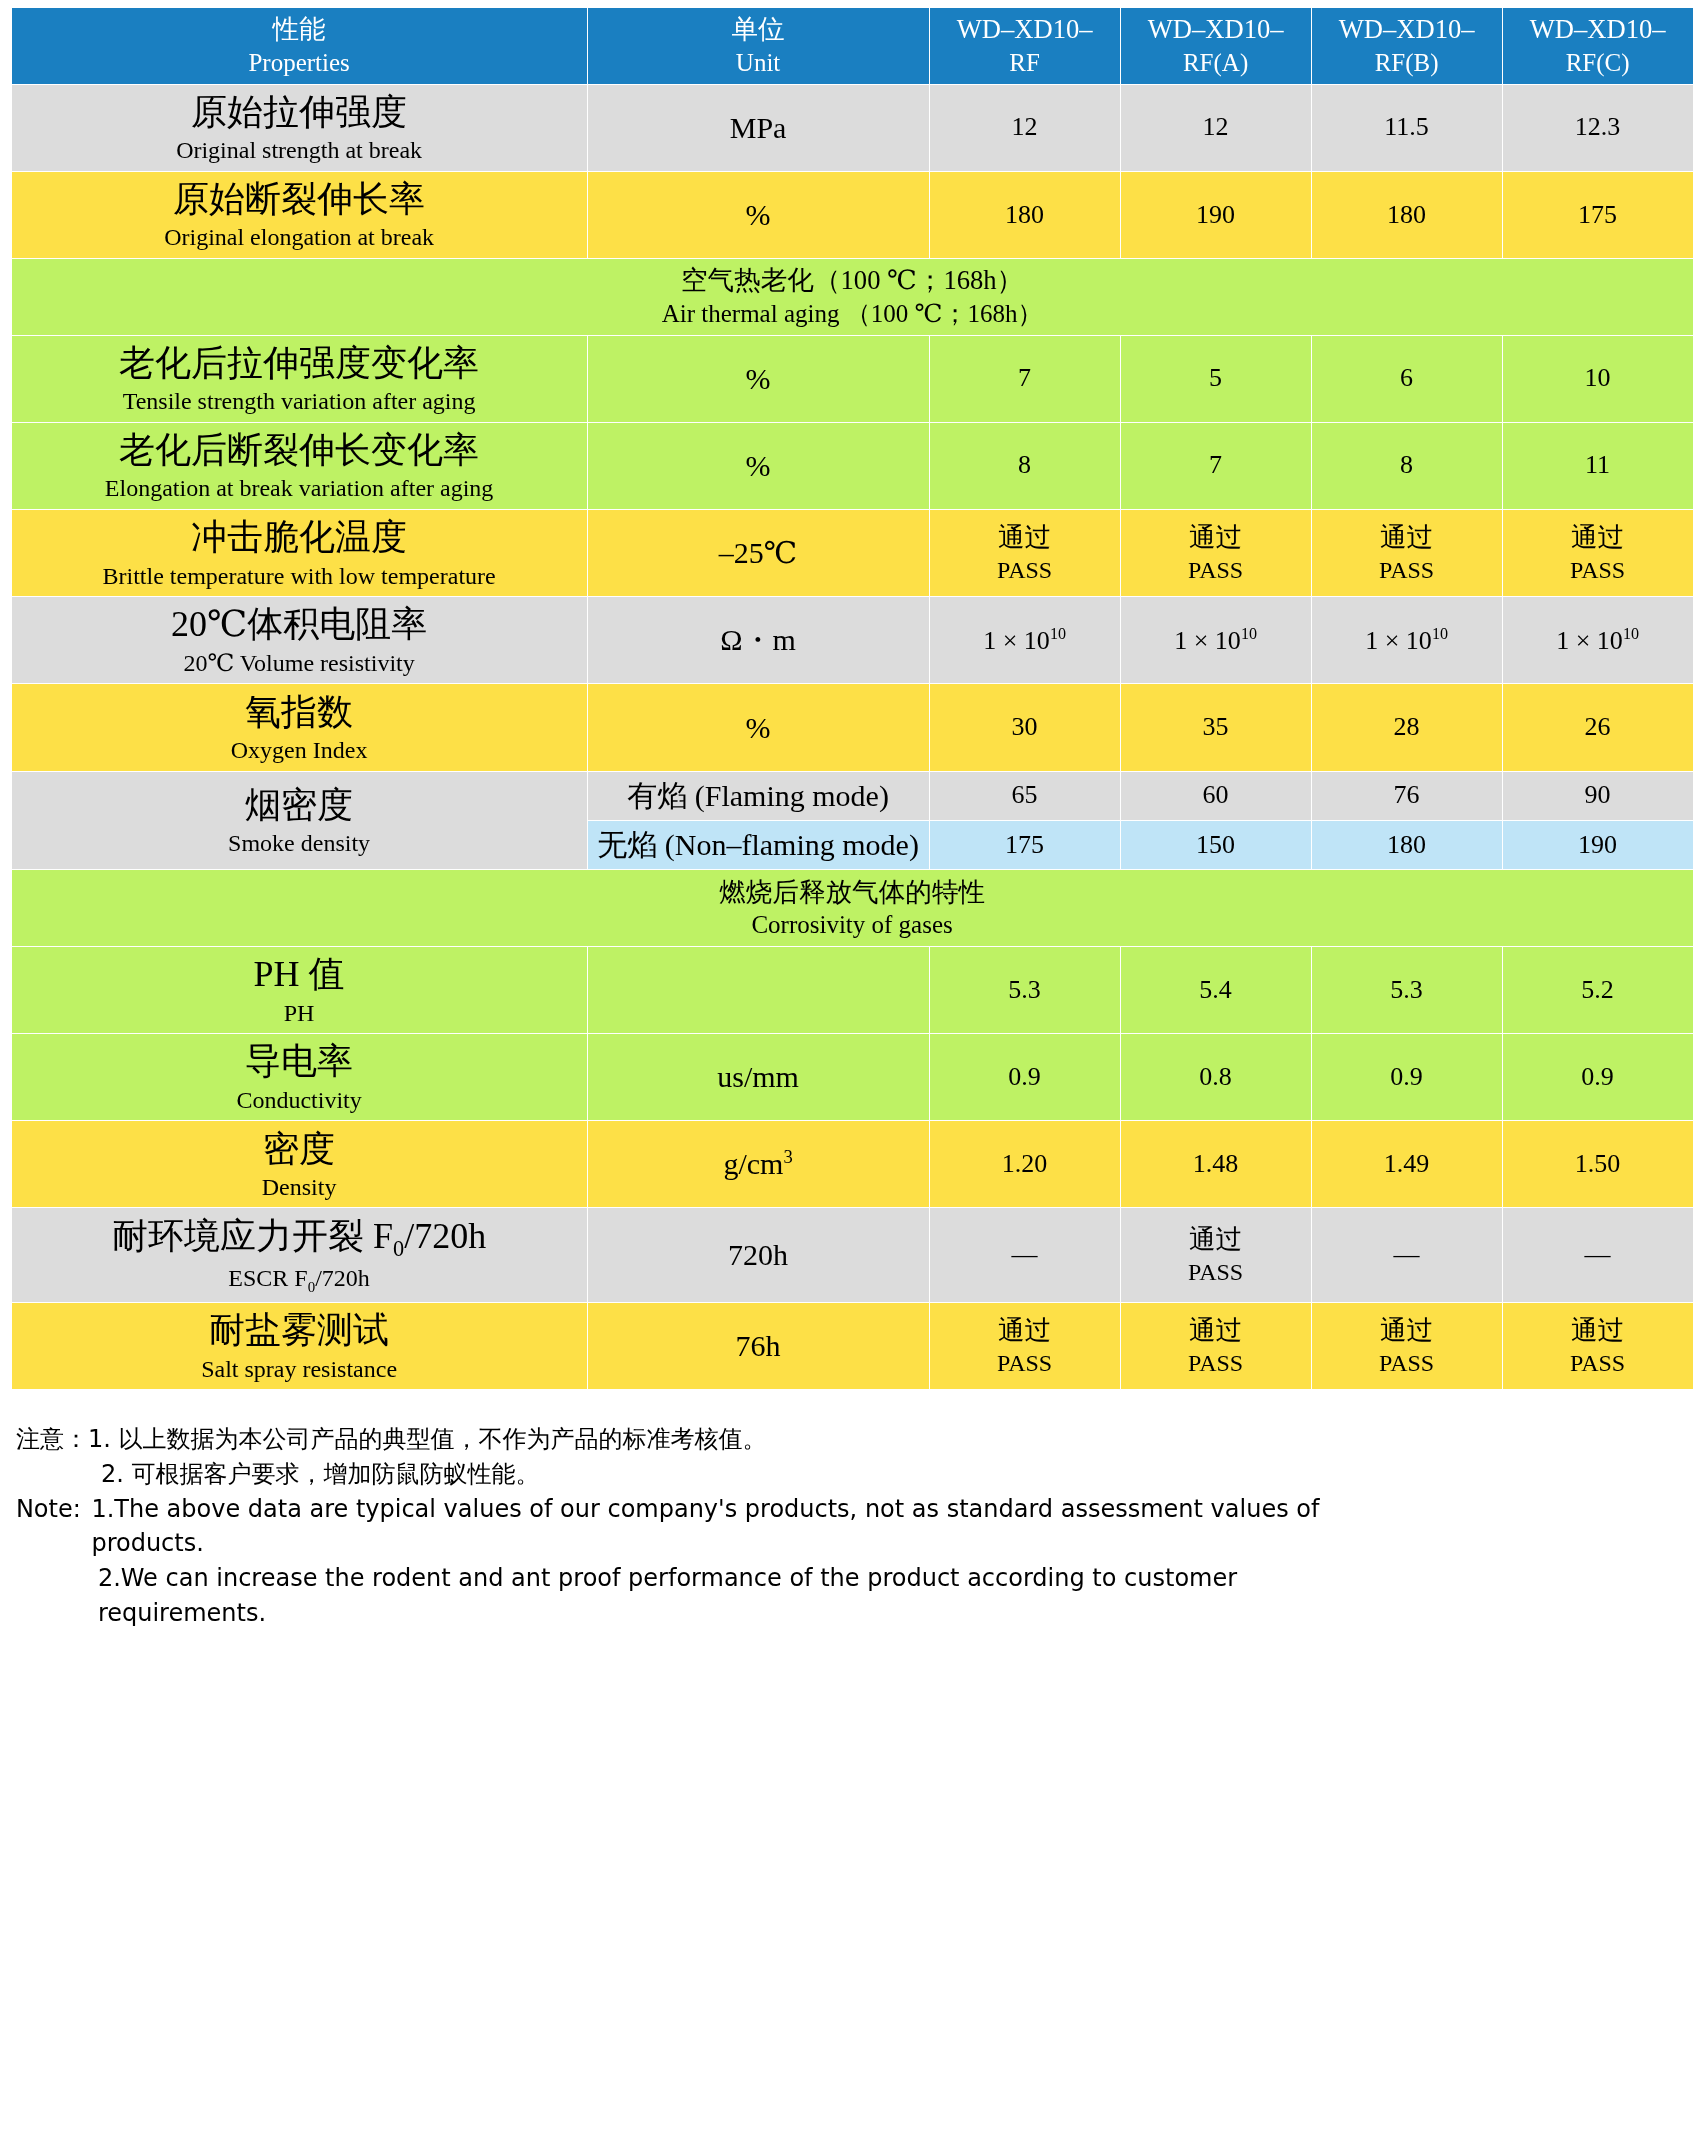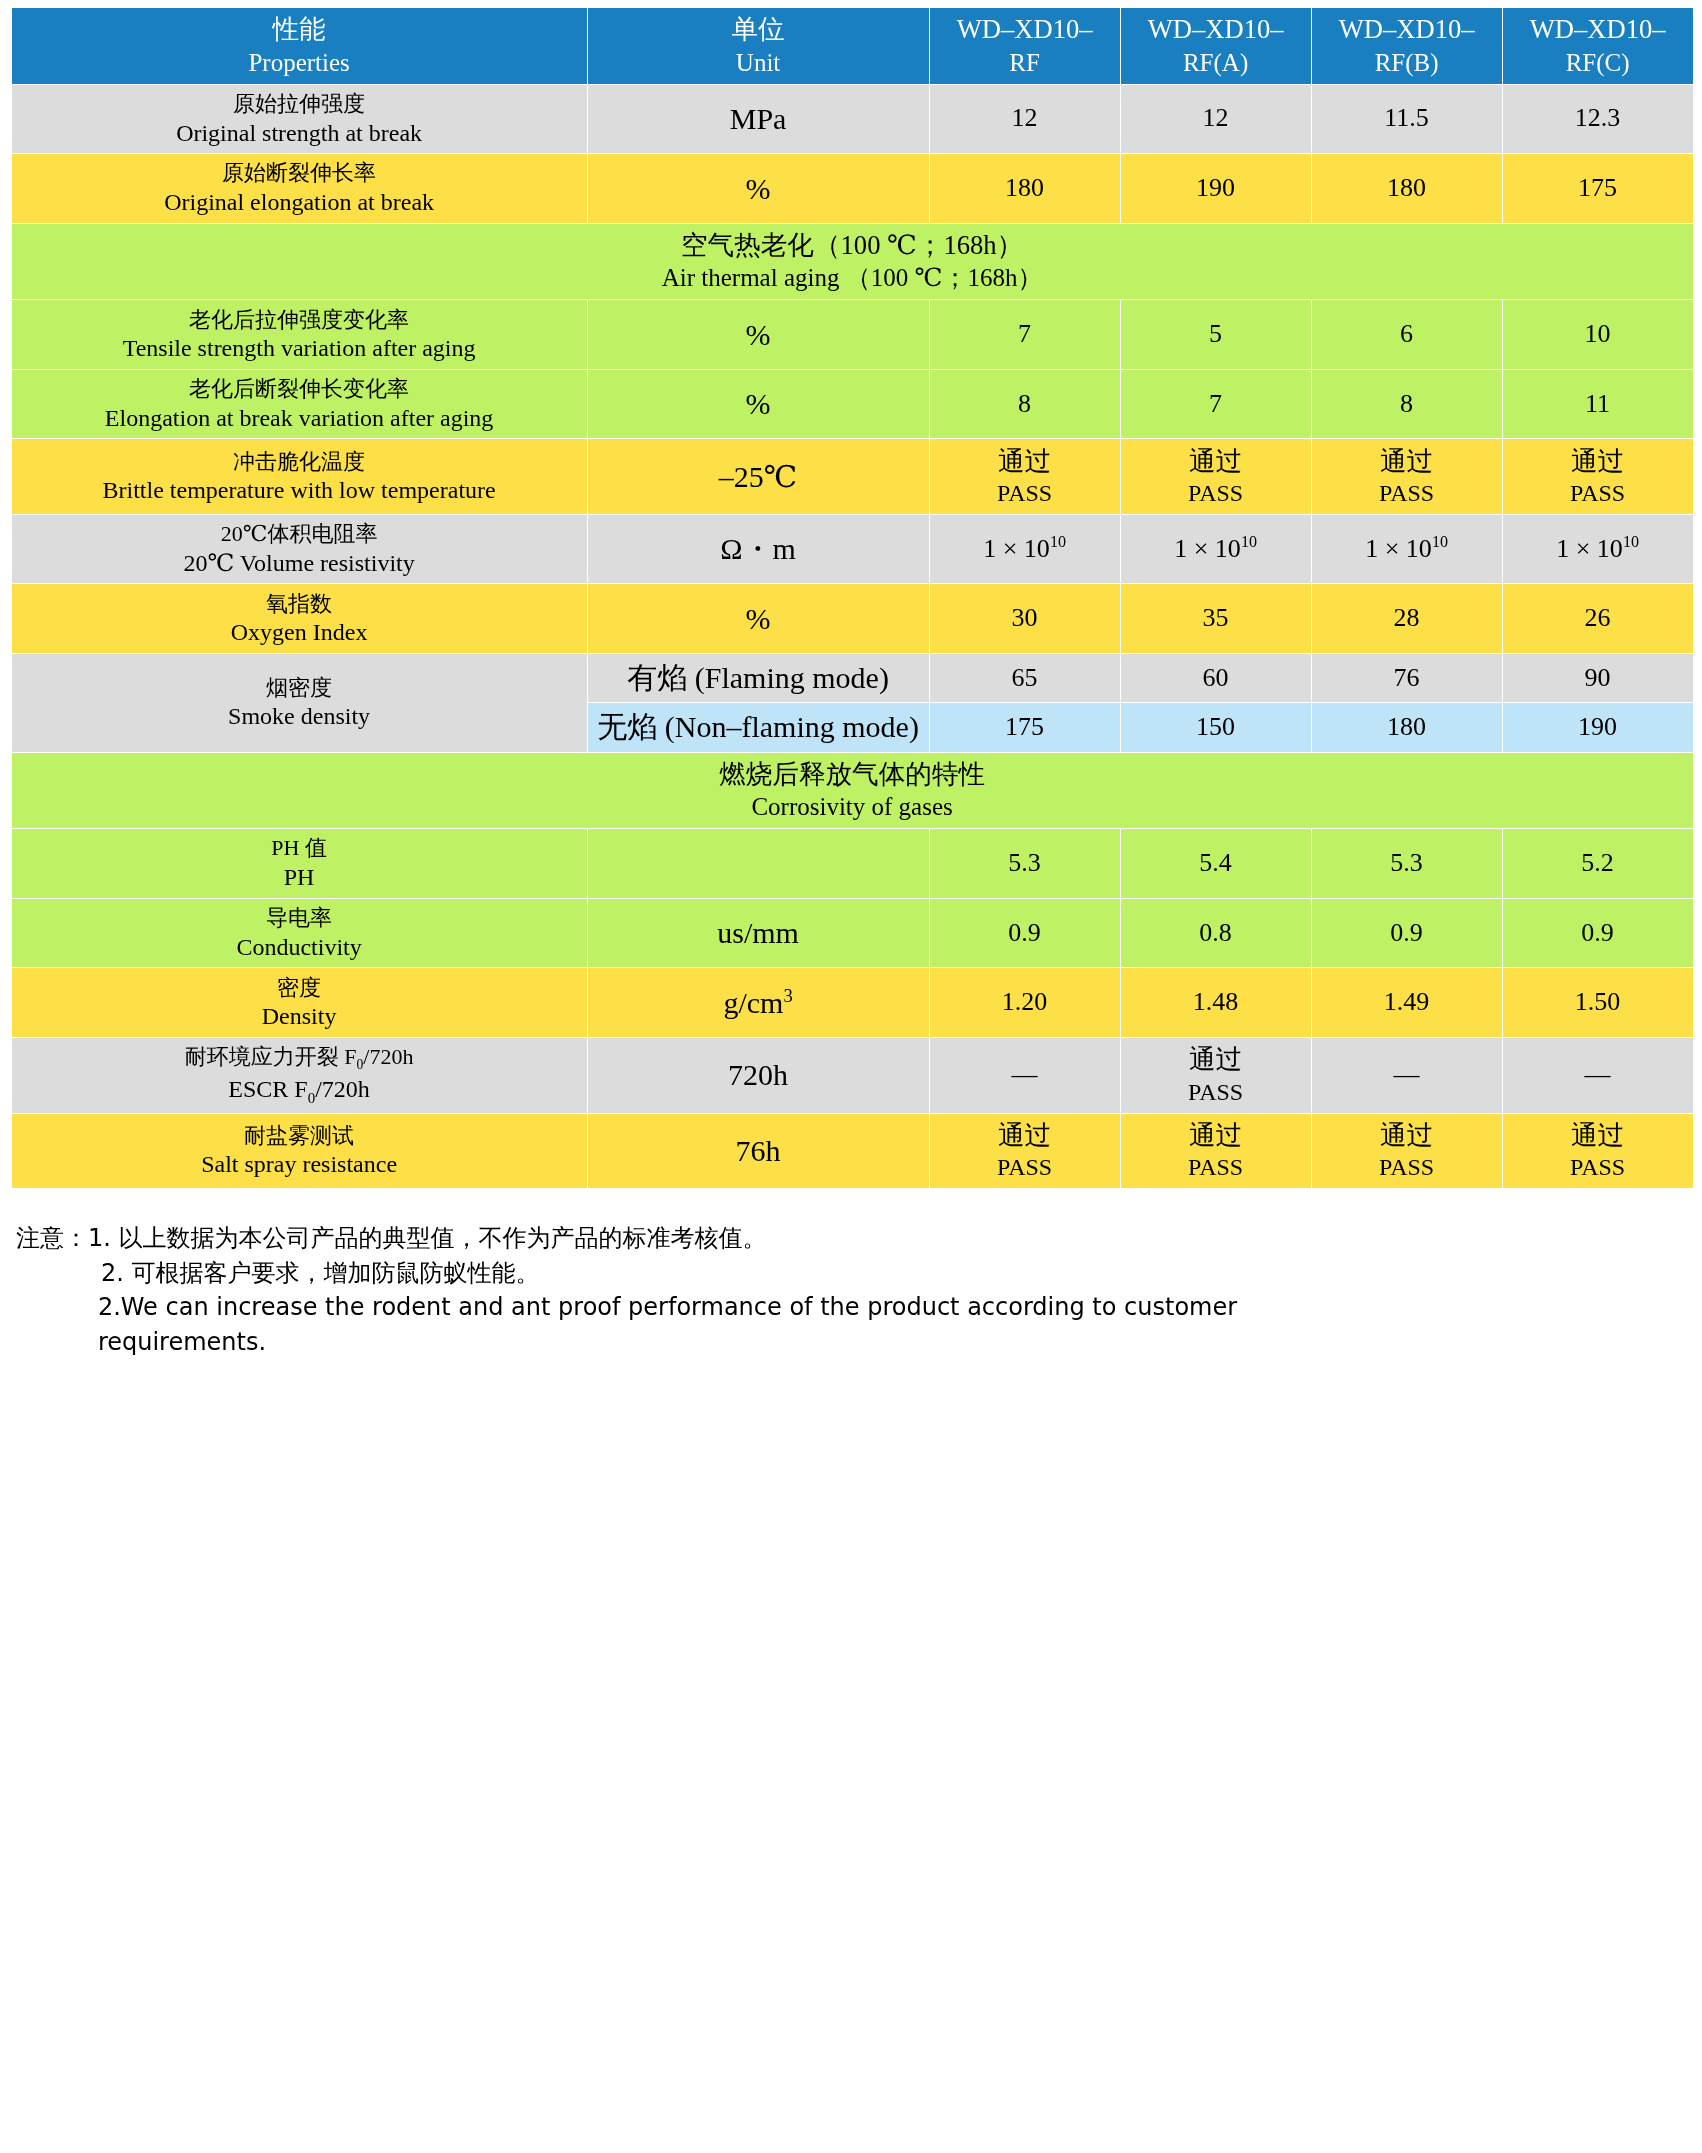--- a/index.html
+++ b/index.html
@@ -46,21 +46,21 @@
   .r-gray  td { background: #dcdcdc; }
   .r-blue  td { background: #fde047; }
   .r-green td { background: #bef264; }
   td.gray  { background: #dcdcdc !important; }
   td.blue  { background: #bfe4f7 !important; }
 
   .cn { display: block; font-size: 26.6px; }
   .en { display: block; font-size: 24px; }
   .single { font-size: 30px; }
   .val { font-size: 26px; }
-  .twoline .cn { font-size: 22px; }
+  .twoline .cn { font-size: 36px; }
   .twoline .en { font-size: 24px; }
   .band .cn { font-size: 26.6px; }
   .band .en { font-size: 25px; }
   sup { font-size: 0.62em; vertical-align: super; }
   sub { font-size: 0.62em; vertical-align: sub; }
 
   .notes {
     margin-top: 32px;
     padding: 0 5.3px 8.9px 5.3px;
     font-family: "DejaVu Sans", "Liberation Sans", sans-serif;
@@ -334,18 +334,22 @@
 
   <div class="notes">
     <div class="nrow">
       <span class="lab">注意：</span>
       <span class="body">1. 以上数据为本公司产品的典型值，不作为产品的标准考核值。</span>
     </div>
     <div class="nrow">
       <span class="body indent">2. 可根据客户要求，增加防鼠防蚁性能。</span>
     </div>
     <div class="nrow">
+      <span class="lab">Note:</span>
+      <span class="body" style="padding-left:10.6px;">1.The above data are typical values of our company's products, not as standard assessment values of products.</span>
+    </div>
+    <div class="nrow">
       <span class="body indent-en">2.We can increase the rodent and ant proof performance of the product according to customer requirements.</span>
     </div>
   </div>
 
 </div>
 
 
 </body></html>

